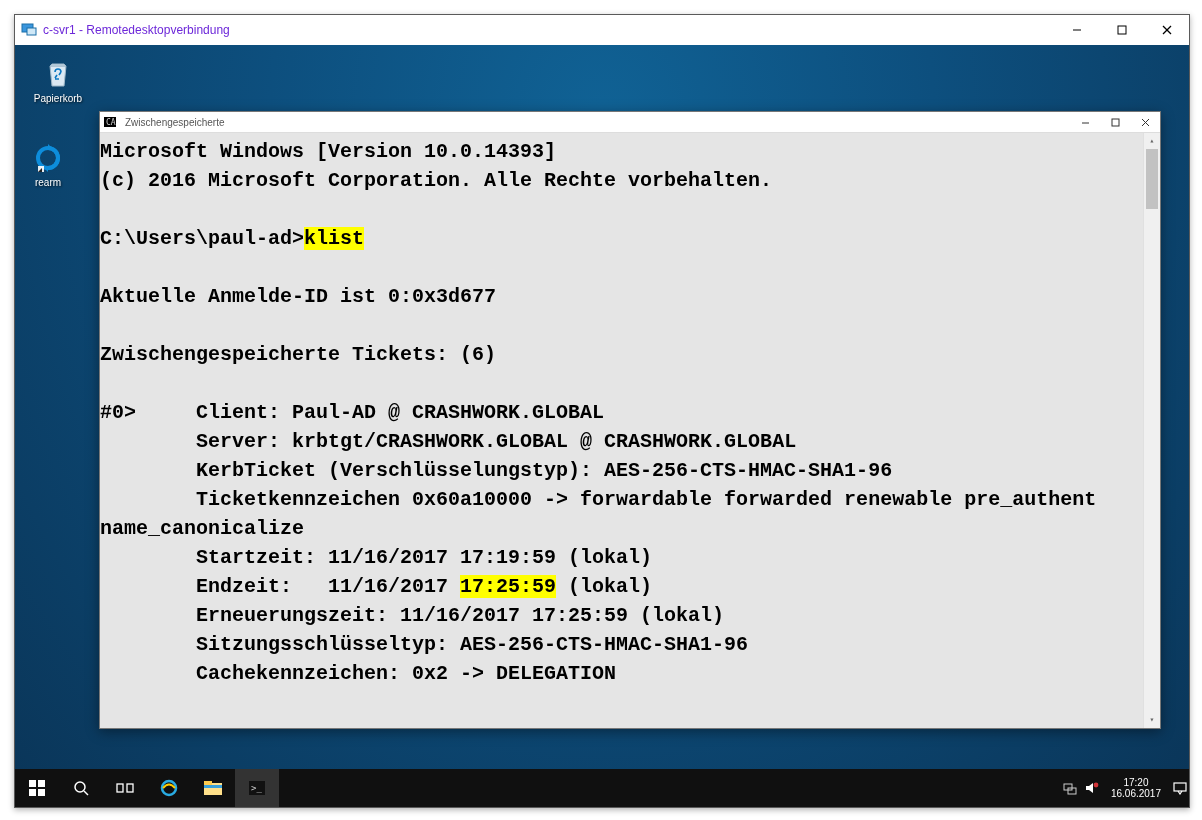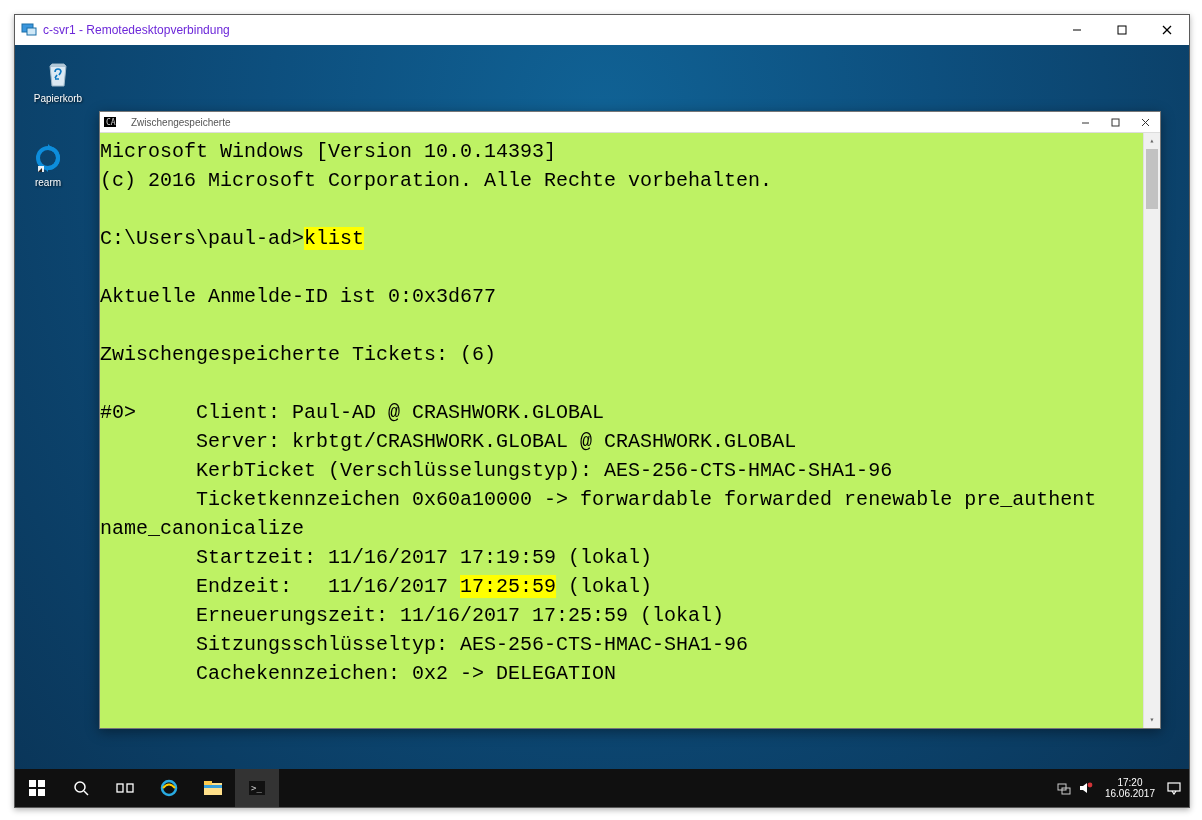--- a/index.html
+++ b/index.html
@@ -96,22 +96,23 @@
   }
 
   .cmd-body {
     flex: 1;
     position: relative;
     overflow: hidden;
     font-family: Consolas, "Courier New", monospace;
     font-size: 20px;
     line-height: 1.45;
     color: #000;
-    background: #bef264;
+    background: #e5e5e5;
     padding: 4px 0 0 0;
+    font-weight: bold;
   }
   .cmd-body pre {
     margin: 0;
     font-family: inherit;
     white-space: pre-wrap;
   }
   .hl {
     background: #ffff00;
   }
   .scrollbar {
@@ -148,21 +149,20 @@
     width: 44px;
     height: 38px;
     display:flex; align-items:center; justify-content:center;
     font-size:16px;
   }
   .taskbar .tb-btn.active { background: #333; }
   .taskbar .spacer { flex:1; }
   .taskbar .tray {
     display:flex;
     align-items:center;
-    padding-right: 6px;
     gap: 4px;
   }
   .tray .clock {
     text-align:center;
     font-size:10px;
     line-height:1.1;
     padding: 0 6px;
   }
   .tray .tray-icon { width:18px; display:flex;align-items:center;justify-content:center;font-size:12px;}
 
@@ -226,21 +226,21 @@
           <polygon points="16,30 10,24 16,24" fill="#0d8ddb"></polygon>
           <rect x="6" y="24" width="6" height="6" fill="#fff" opacity="0.9"></rect>
           <polygon points="6,30 10,26 10,30" fill="#222"></polygon>
         </svg>
       </div>
       <div class="label">rearm</div>
     </div>
 
     <div class="cmd-window">
       <div class="cmd-titlebar">
-        <span style="margin-right:15px;display:inline-flex;">
+        <span style="margin-right:9px;display:inline-flex;">
           <svg width="12" height="10">
               <rect x="0" y="0" width="12" height="10" fill="#000"></rect>
               <text x="2" y="8" font-size="8" fill="#ccc" font-family="monospace">CA</text>
             </svg>
         </span>
         <span>Zwischengespeicherte</span>
         <span class="spacer"></span>
         <div class="cmd-controls">
           <div class="btn">
               <svg width="9" height="9">

